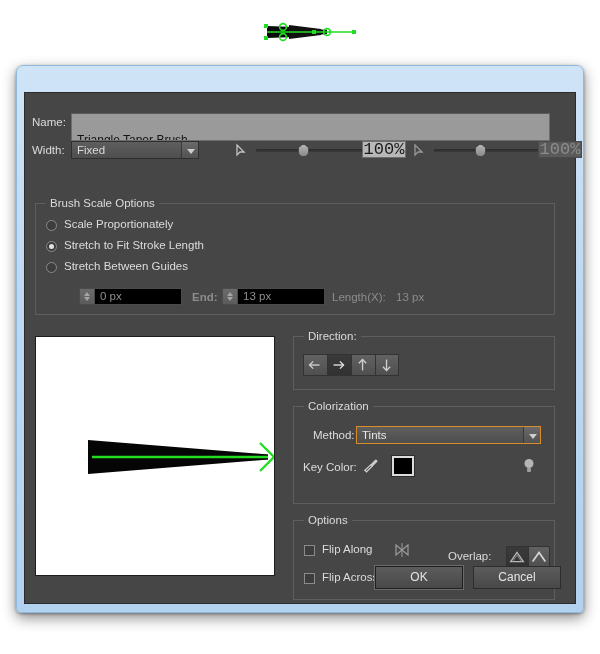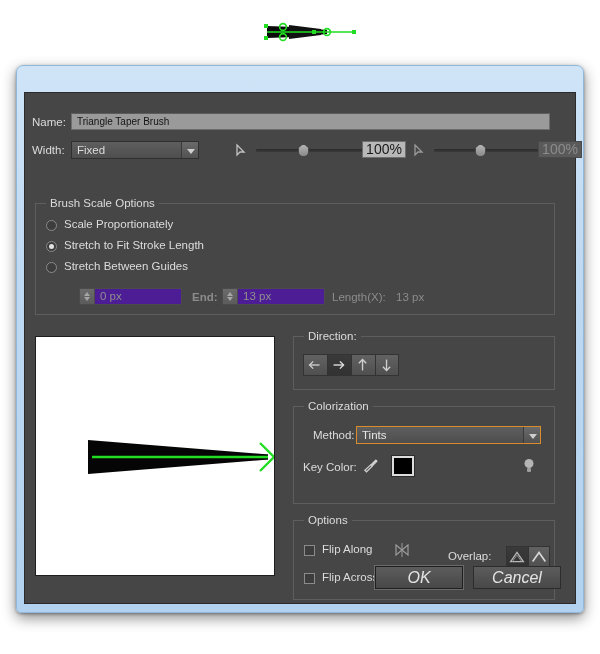--- a/index.html
+++ b/index.html
@@ -81,28 +81,28 @@
     position: absolute;
     left: 0; top: 20px;
     width: 100%; height: 20px;
   }
   #name-label {
     position: absolute; left: 7px; top: 3px;
   }
   #name-input {
     position: absolute;
     left: 46px; top: 0;
-    width: 479px; height: 17px;
+    width: 479px; height: 28px;
     background: #9a9a9a;
     border: 1px solid #6e6e6e;
     border-top-color: #5c5c5c;
     box-sizing: border-box;
     color: #141414;
-    font-size: 10px;
-    padding: 0 0 0 5px;
+    font-size: 12px;
+    padding: 19px 0 0 5px;
     line-height: 15px;
     white-space: nowrap;
     overflow: hidden;
   }
 
   
   #width-row {
     position: absolute;
     left: 0; top: 48px;
     width: 100%; height: 22px;
@@ -162,23 +162,24 @@
     clip-path: polygon(0 35%, 50% 0, 100% 35%, 100% 100%, 0 100%);
   }
   .pct-box {
     position: absolute;
     top: 0;
     width: 44px; height: 17px;
     background: #b8b8b8;
     border: 1px solid #6e6e6e;
     box-sizing: border-box;
     color: #1a1a1a;
-    font-size: 14px;
+    font-size: 17px;
     text-align: center;
     line-height: 15px;
+    font-family: Liberation Mono, monospace;
   }
   .pct-box.disabled {
     background: #5a5a5a;
     border-color: #4a4a4a;
     color: #8c8c8c;
   }
 
   
   .group-box {
     position: absolute;
@@ -236,21 +237,21 @@
   }
   .dim-label {
     position: absolute;
     color: #8c8c8c;
     top: 3px;
   }
   .spin-field {
     position: absolute;
     top: 0;
     height: 17px;
-    background: #4c1d95;
+    background: #000000;
     border: 1px solid #4b4b4b;
     box-sizing: border-box;
     color: #909090;
     font-size: 11.5px;
     line-height: 15px;
     padding-left: 20px;
   }
   .spin-arrows {
     position: absolute;
     left: 0; top: 0;
@@ -429,24 +430,23 @@
     right: 14px; bottom: 14px;
     display: flex;
     gap: 10px;
   }
   .dlg-btn {
     width: 88px; height: 23px;
     background: linear-gradient(to bottom, #5c5c5c, #484848);
     border: 1px solid #2c2c2c;
     box-sizing: border-box;
     color: #e4e4e4;
-    font-size: 16px;
+    font-size: 12px;
     text-align: center;
     line-height: 21px;
-    font-style: italic;
   }
   .dlg-btn.primary {
     border: 1px solid #1f1f1f;
     box-shadow: 0 0 0 1px #6b6b6b;
   }
 </style>
 </head>
 <body>
 
 <div id="canvas-strip">

